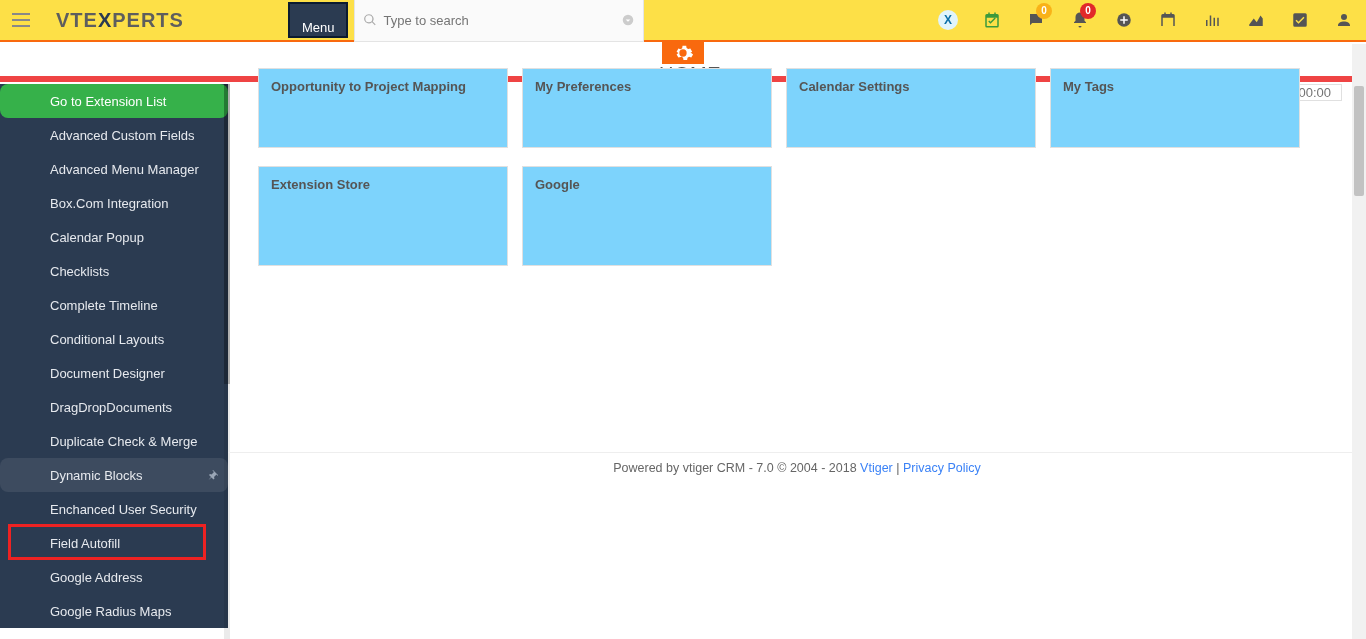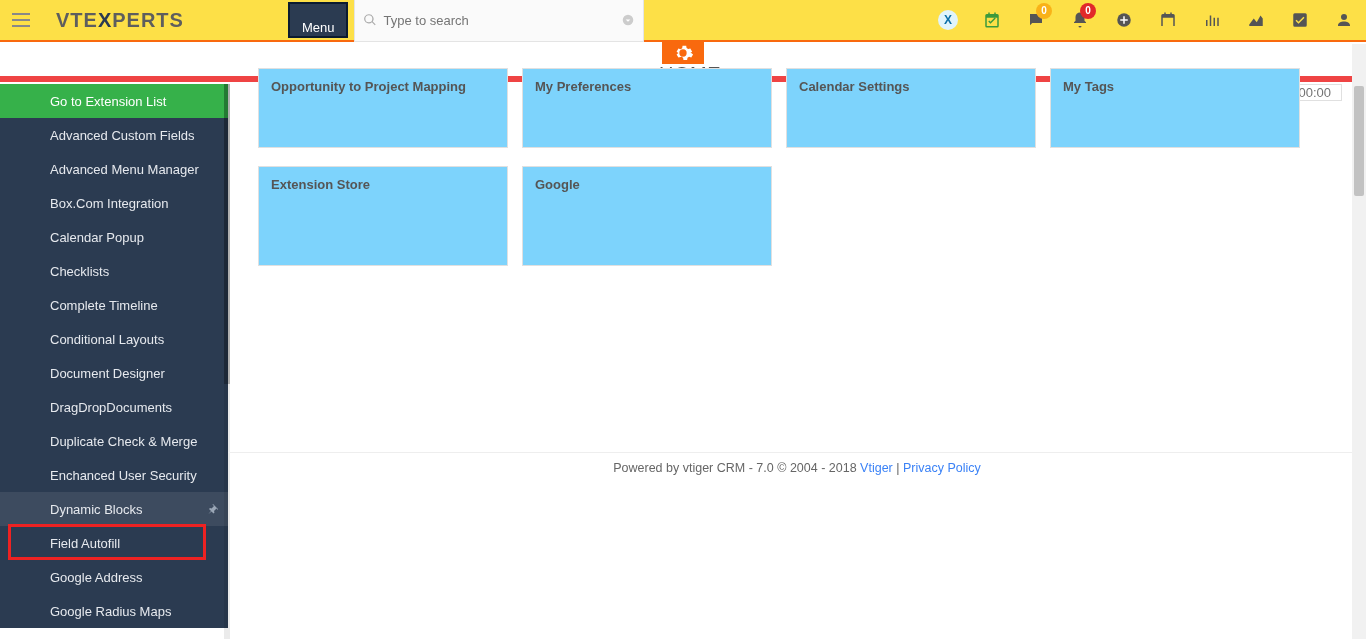--- a/index.html
+++ b/index.html
@@ -31,21 +31,21 @@
 .gearrow { height:40px; display:flex; align-items:center; background:#fff; border-bottom:6px solid #ef4444;flex-direction:column; }
 .gearbox { width:42px; height:40px; background:#f9690e; display:flex; align-items:center; justify-content:center; }
 .gearbox svg { width:22px; height:22px; fill:#fff; }
 .pagetitle { margin-left:14px; font:400 20px/1 "Arial Narrow",Arial; color:#555; letter-spacing:0.5px; }
 .timerbox { margin-left:auto; margin-right:24px; border:1px solid #e0e0e0; height:30px; padding:0 10px; display:flex; align-items:center; gap:6px; font-size:13px; }
 .timerbox svg { width:14px; height:14px; fill:#555; }
 .timerbox span { color:#737373; }
 
 
 .sidebar { position:absolute; left:0; top:84px; width:228px; background:#2b3b51; color:#e6e9ee; }
-.sidebar .item { height:34px; display:flex; align-items:center; padding:0 18px 0 50px; font-size:13px; cursor:pointer; position:relative; }
+.sidebar .item { height:34px; display:flex; align-items:center; padding:0 18px 0 50px; font-size:13px; cursor:pointer; position:relative;border-radius:8px; }
 .sidebar .item.highlight { background:#36b14a; color:#fff; }
 .sidebar .item.hover { background:#3d4b5f; }
 .sidebar .item .pin { position:absolute; right:10px; width:12px; height:12px; fill:#9aa6b6; }
 .red-frame { position:absolute; left:8px; width:198px; height:36px; border:3px solid #e22; pointer-events:none; }
 
 
 .content { position:absolute; left:258px; top:68px; right:22px; }
 .cardrow { display:flex; gap:14px; margin-bottom:18px; }
 .card { border:1px solid #e0e0e0; width:250px; height:100px; padding:10px 12px; font:600 13px Arial; color:#555; background:#7dd3fc; }
 .card.tall { height:80px; }
@@ -182,29 +182,29 @@
     </div>
   <div class="item">
       <span>Document Designer</span>
     </div>
   <div class="item">
       <span>DragDropDocuments</span>
     </div>
   <div class="item">
       <span>Duplicate Check &amp; Merge</span>
     </div>
-  <div class="item">
-      <span>Enchanced User Security</span>
-    </div>
   <div class="item hover">
     <span>Dynamic Blocks</span>
     <svg class="pin" viewBox="0 0 24 24">
         <path d="M14 2l-1 1 3 3-5 5-3-1-2 2 4 4-5 6 6-5 4 4 2-2-1-3 5-5 3 3 1-1-11-11z"></path>
       </svg>
   </div>
+  <div class="item">
+      <span>Enchanced User Security</span>
+    </div>
   <div class="item">
       <span>Field Autofill</span>
     </div>
   <div class="red-frame" style="top:440px"></div>
   <div class="item">
       <span>Google Address</span>
     </div>
   <div class="item">
       <span>Google Radius Maps</span>
     </div>

